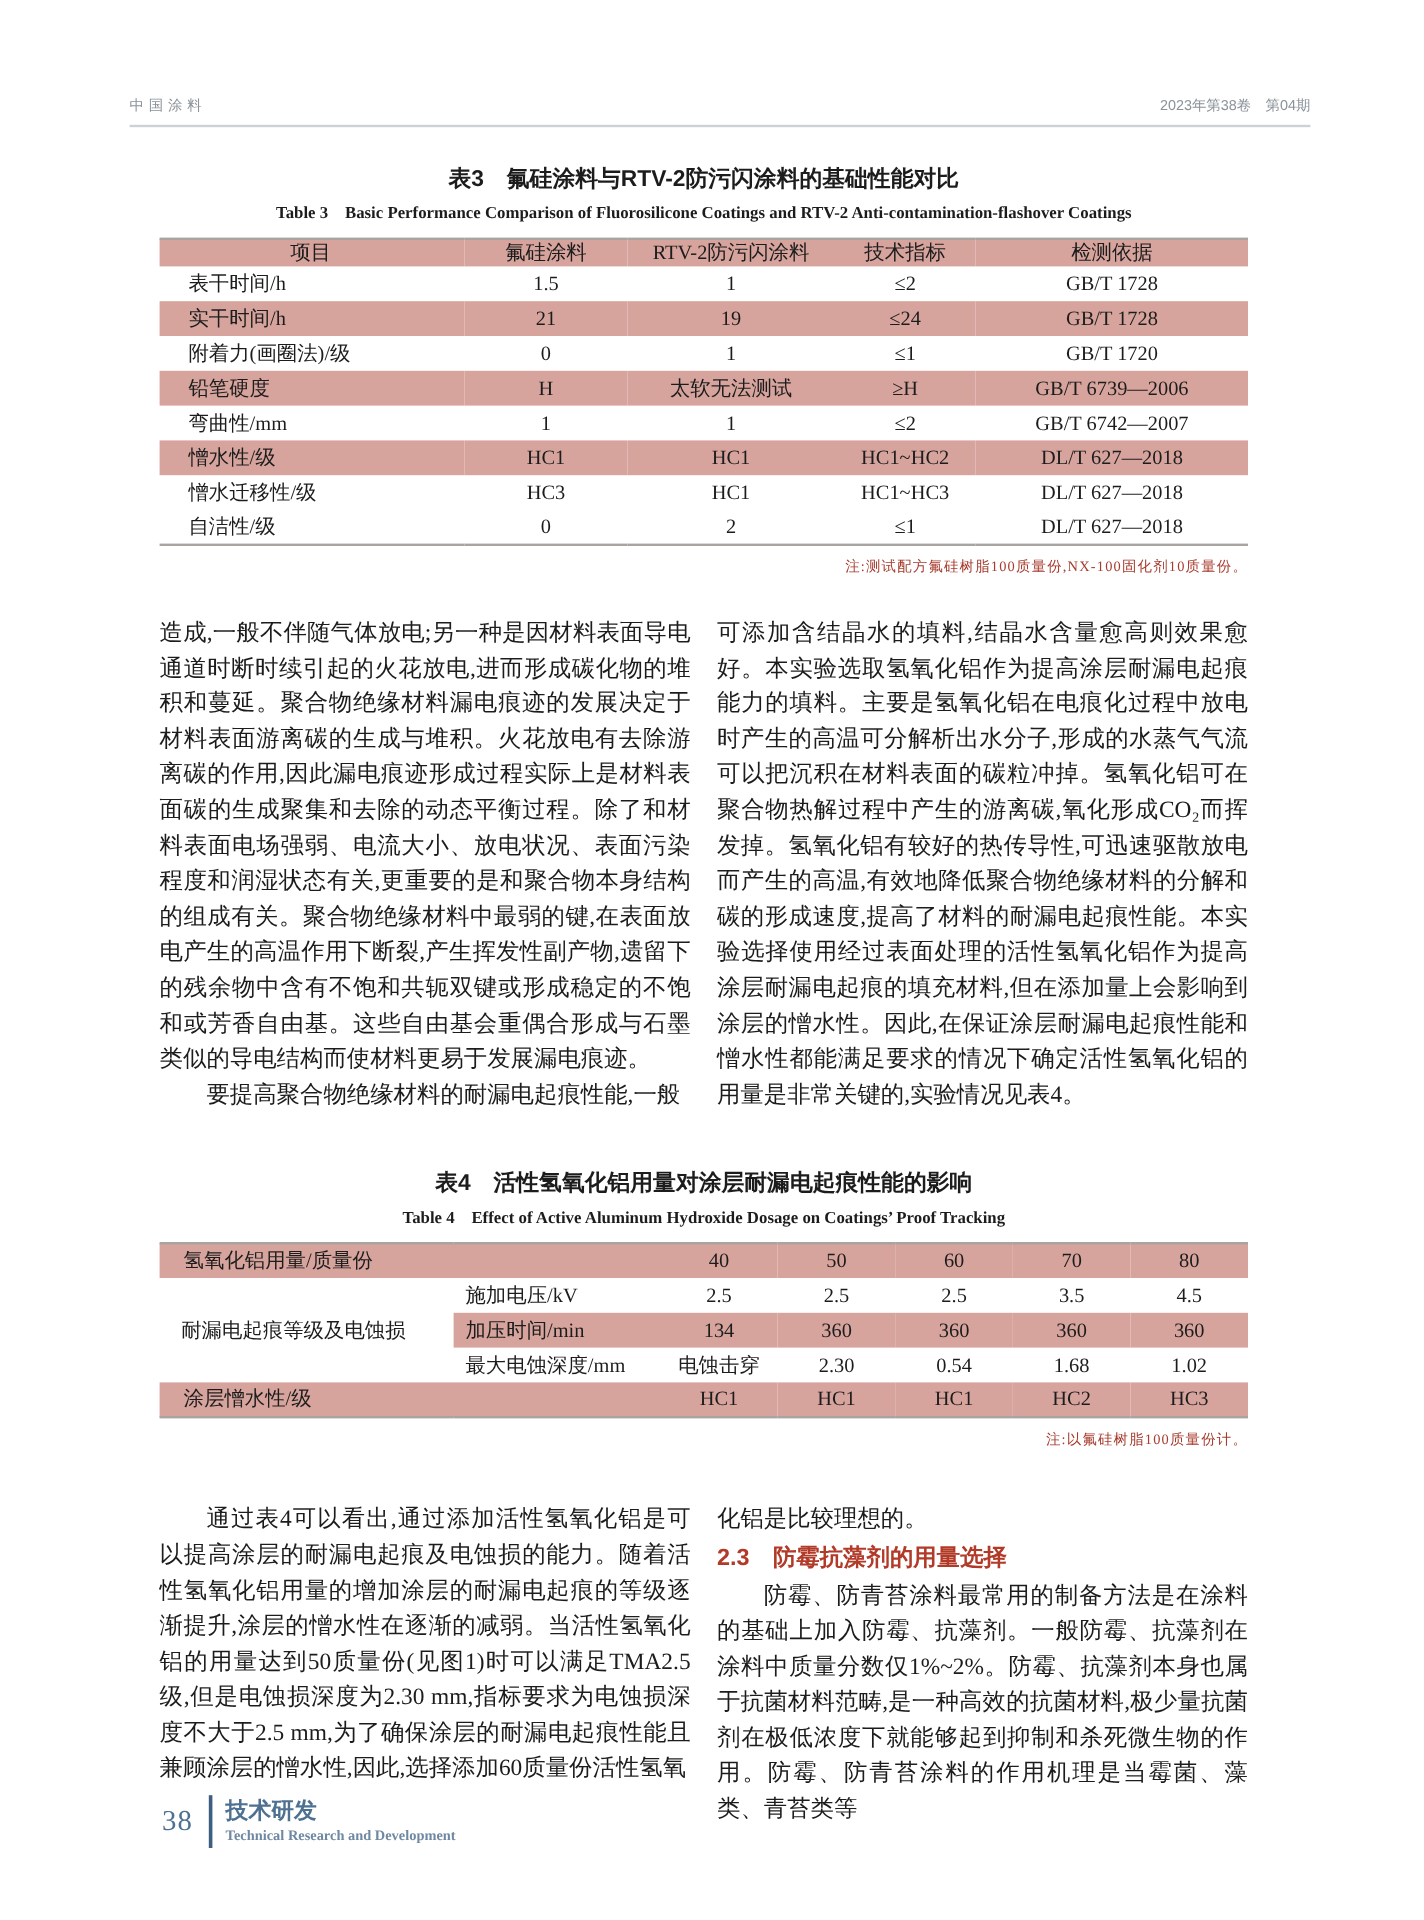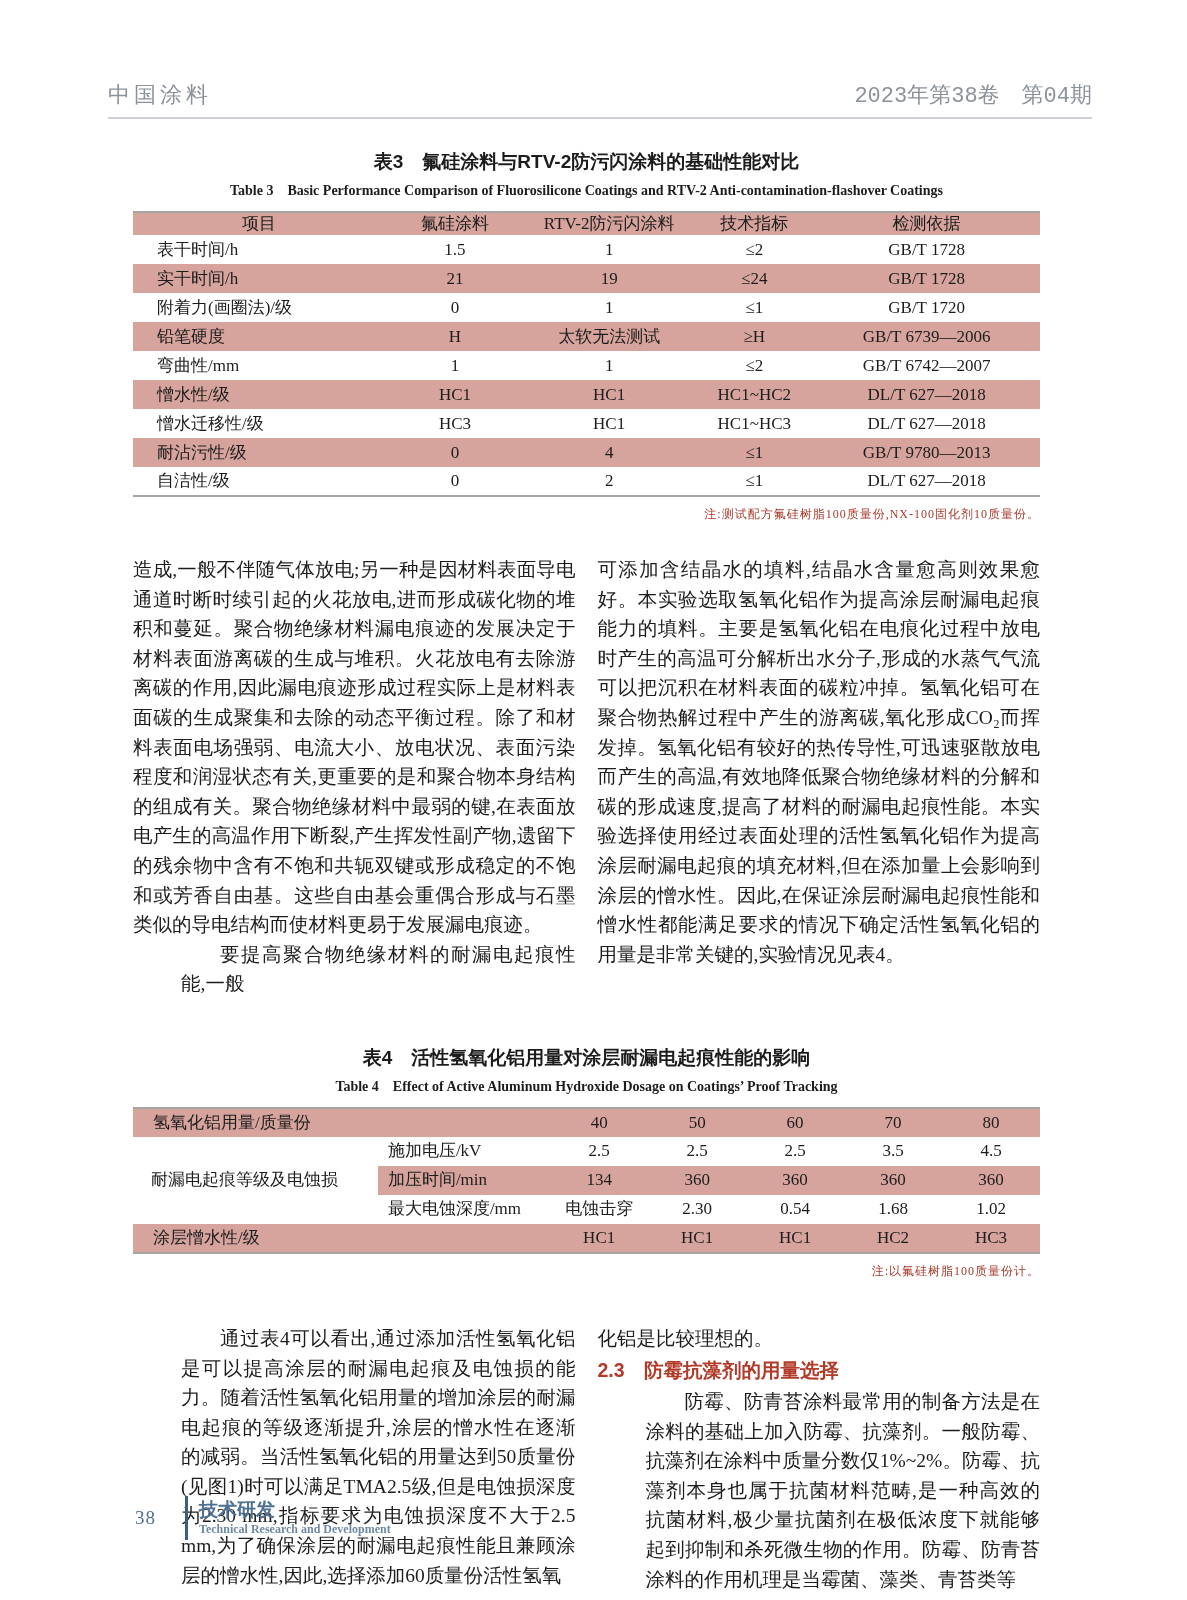--- a/index.html
+++ b/index.html
@@ -15,21 +15,21 @@
   body{
     width:1187px;height:1600px;background:#ffffff;color:var(--ink);
     font-family:"Liberation Serif","DejaVu Serif",serif;
   }
   .page{position:relative;width:1187px;height:1600px;overflow:hidden;}
 
   
   .running-head{
     display:flex;justify-content:space-between;align-items:flex-end;
     margin:80px 95px 0 108px;color:var(--hdr-gray);
-    font-family:Liberation Mono, monospace;font-size:22px;
+    font-family:Liberation Sans, sans-serif;font-size:12px;
   }
   .running-head .journal{letter-spacing:4px;}
   .head-rule{margin:7px 95px 0 108px;border-bottom:2px solid #cdd1d5;}
 
   .content{margin:0 147px 0 133px;}
 
   
   .tbl-title-zh{
     text-align:center;font-weight:bold;font-size:19px;margin-top:30px;
     font-family:"Liberation Sans","DejaVu Sans",sans-serif;
@@ -51,34 +51,34 @@
   .t4 .lbl-group{text-align:left;padding-left:18px;}
   .t4 .lbl-sub{text-align:left;padding-left:10px;}
   .tbl-note{
     color:var(--note-red);font-size:12px;margin:9px 0 0 40px;letter-spacing:1px;text-align:right;
   }
 
   
   .cols{display:flex;gap:22px;margin-top:32px;justify-content:space-between;}
   .col{flex:1;font-size:19.5px;line-height:29.6px;text-align:justify;}
   .col p{margin:0;}
-  .col p.indent{text-indent:2em;margin-left:48px;}
+  .col p.indent{text-indent:2em;}
   .sec-heading{
     color:var(--head-red);font-weight:bold;font-size:19.5px;
     font-family:"Liberation Sans","DejaVu Sans",sans-serif;
     margin:2px 0 2px 0;
   }
   .cols.bottom{margin-top:44px;}
 
   
   .page-footer{
     position:absolute;left:135px;bottom:60px;display:flex;align-items:center;
     color:var(--footer-blue);
   }
-  .page-footer .pgnum{font-size:19px;margin-right:29px;letter-spacing:1px;}
+  .page-footer .pgnum{font-size:24px;margin-right:13px;letter-spacing:1px;}
   .page-footer .vbar{width:3px;height:44px;background:#3e5e81;margin-right:11px;}
   .page-footer .sec-zh{
     font-family:"Liberation Sans","DejaVu Sans",sans-serif;
     font-weight:bold;font-size:19px;line-height:22px;
   }
   .page-footer .sec-en{font-size:12px;color:#6f88a2;line-height:16px;font-weight:bold;}
 </style>
 </head>
 <body>
 
@@ -154,27 +154,20 @@
             <td>HC1~HC2</td>
             <td>DL/T 627—2018</td>
         </tr>
         <tr>
           <td>憎水迁移性/级</td>
             <td>HC3</td>
             <td>HC1</td>
             <td>HC1~HC3</td>
             <td>DL/T 627—2018</td>
         </tr>
-        <tr class="r-pink">
-          <td>耐沾污性/级</td>
-            <td>0</td>
-            <td>4</td>
-            <td>≤1</td>
-            <td>GB/T 9780—2013</td>
-        </tr>
         <tr>
           <td>自洁性/级</td>
             <td>0</td>
             <td>2</td>
             <td>≤1</td>
             <td>DL/T 627—2018</td>
         </tr>
       </tbody>
     </table>
     <div class="tbl-note">注:测试配方氟硅树脂100质量份,NX-100固化剂10质量份。</div>

